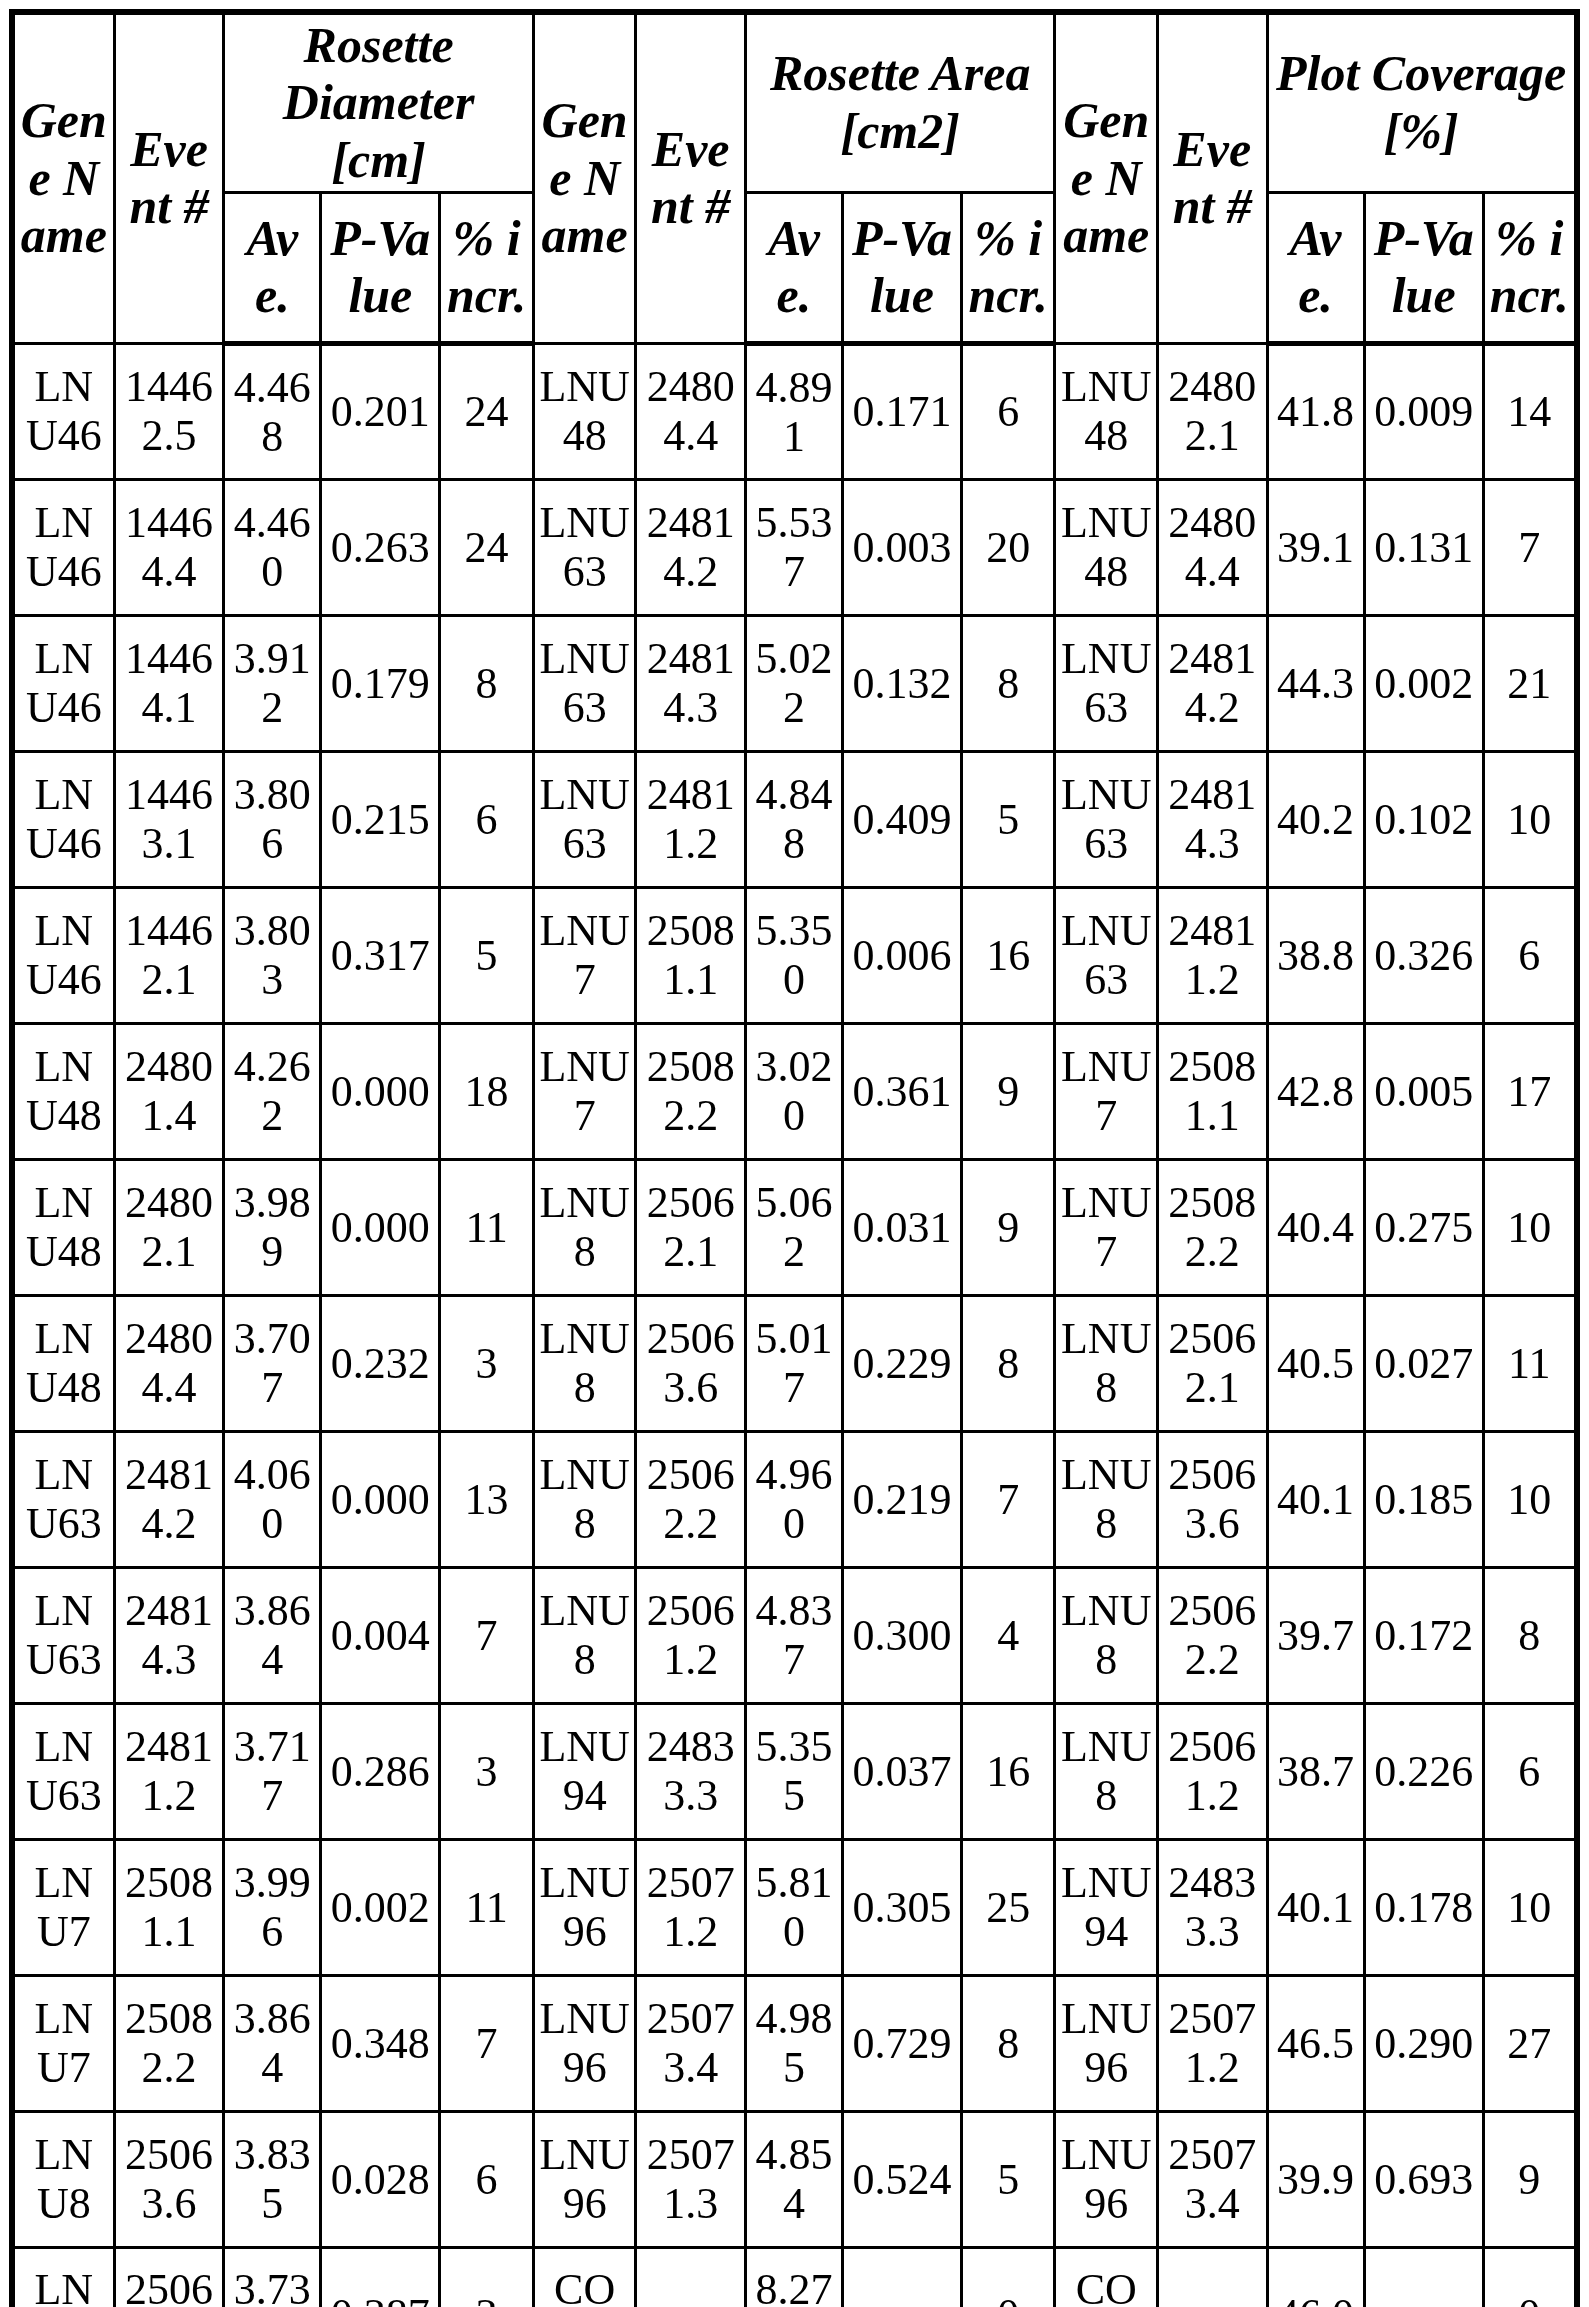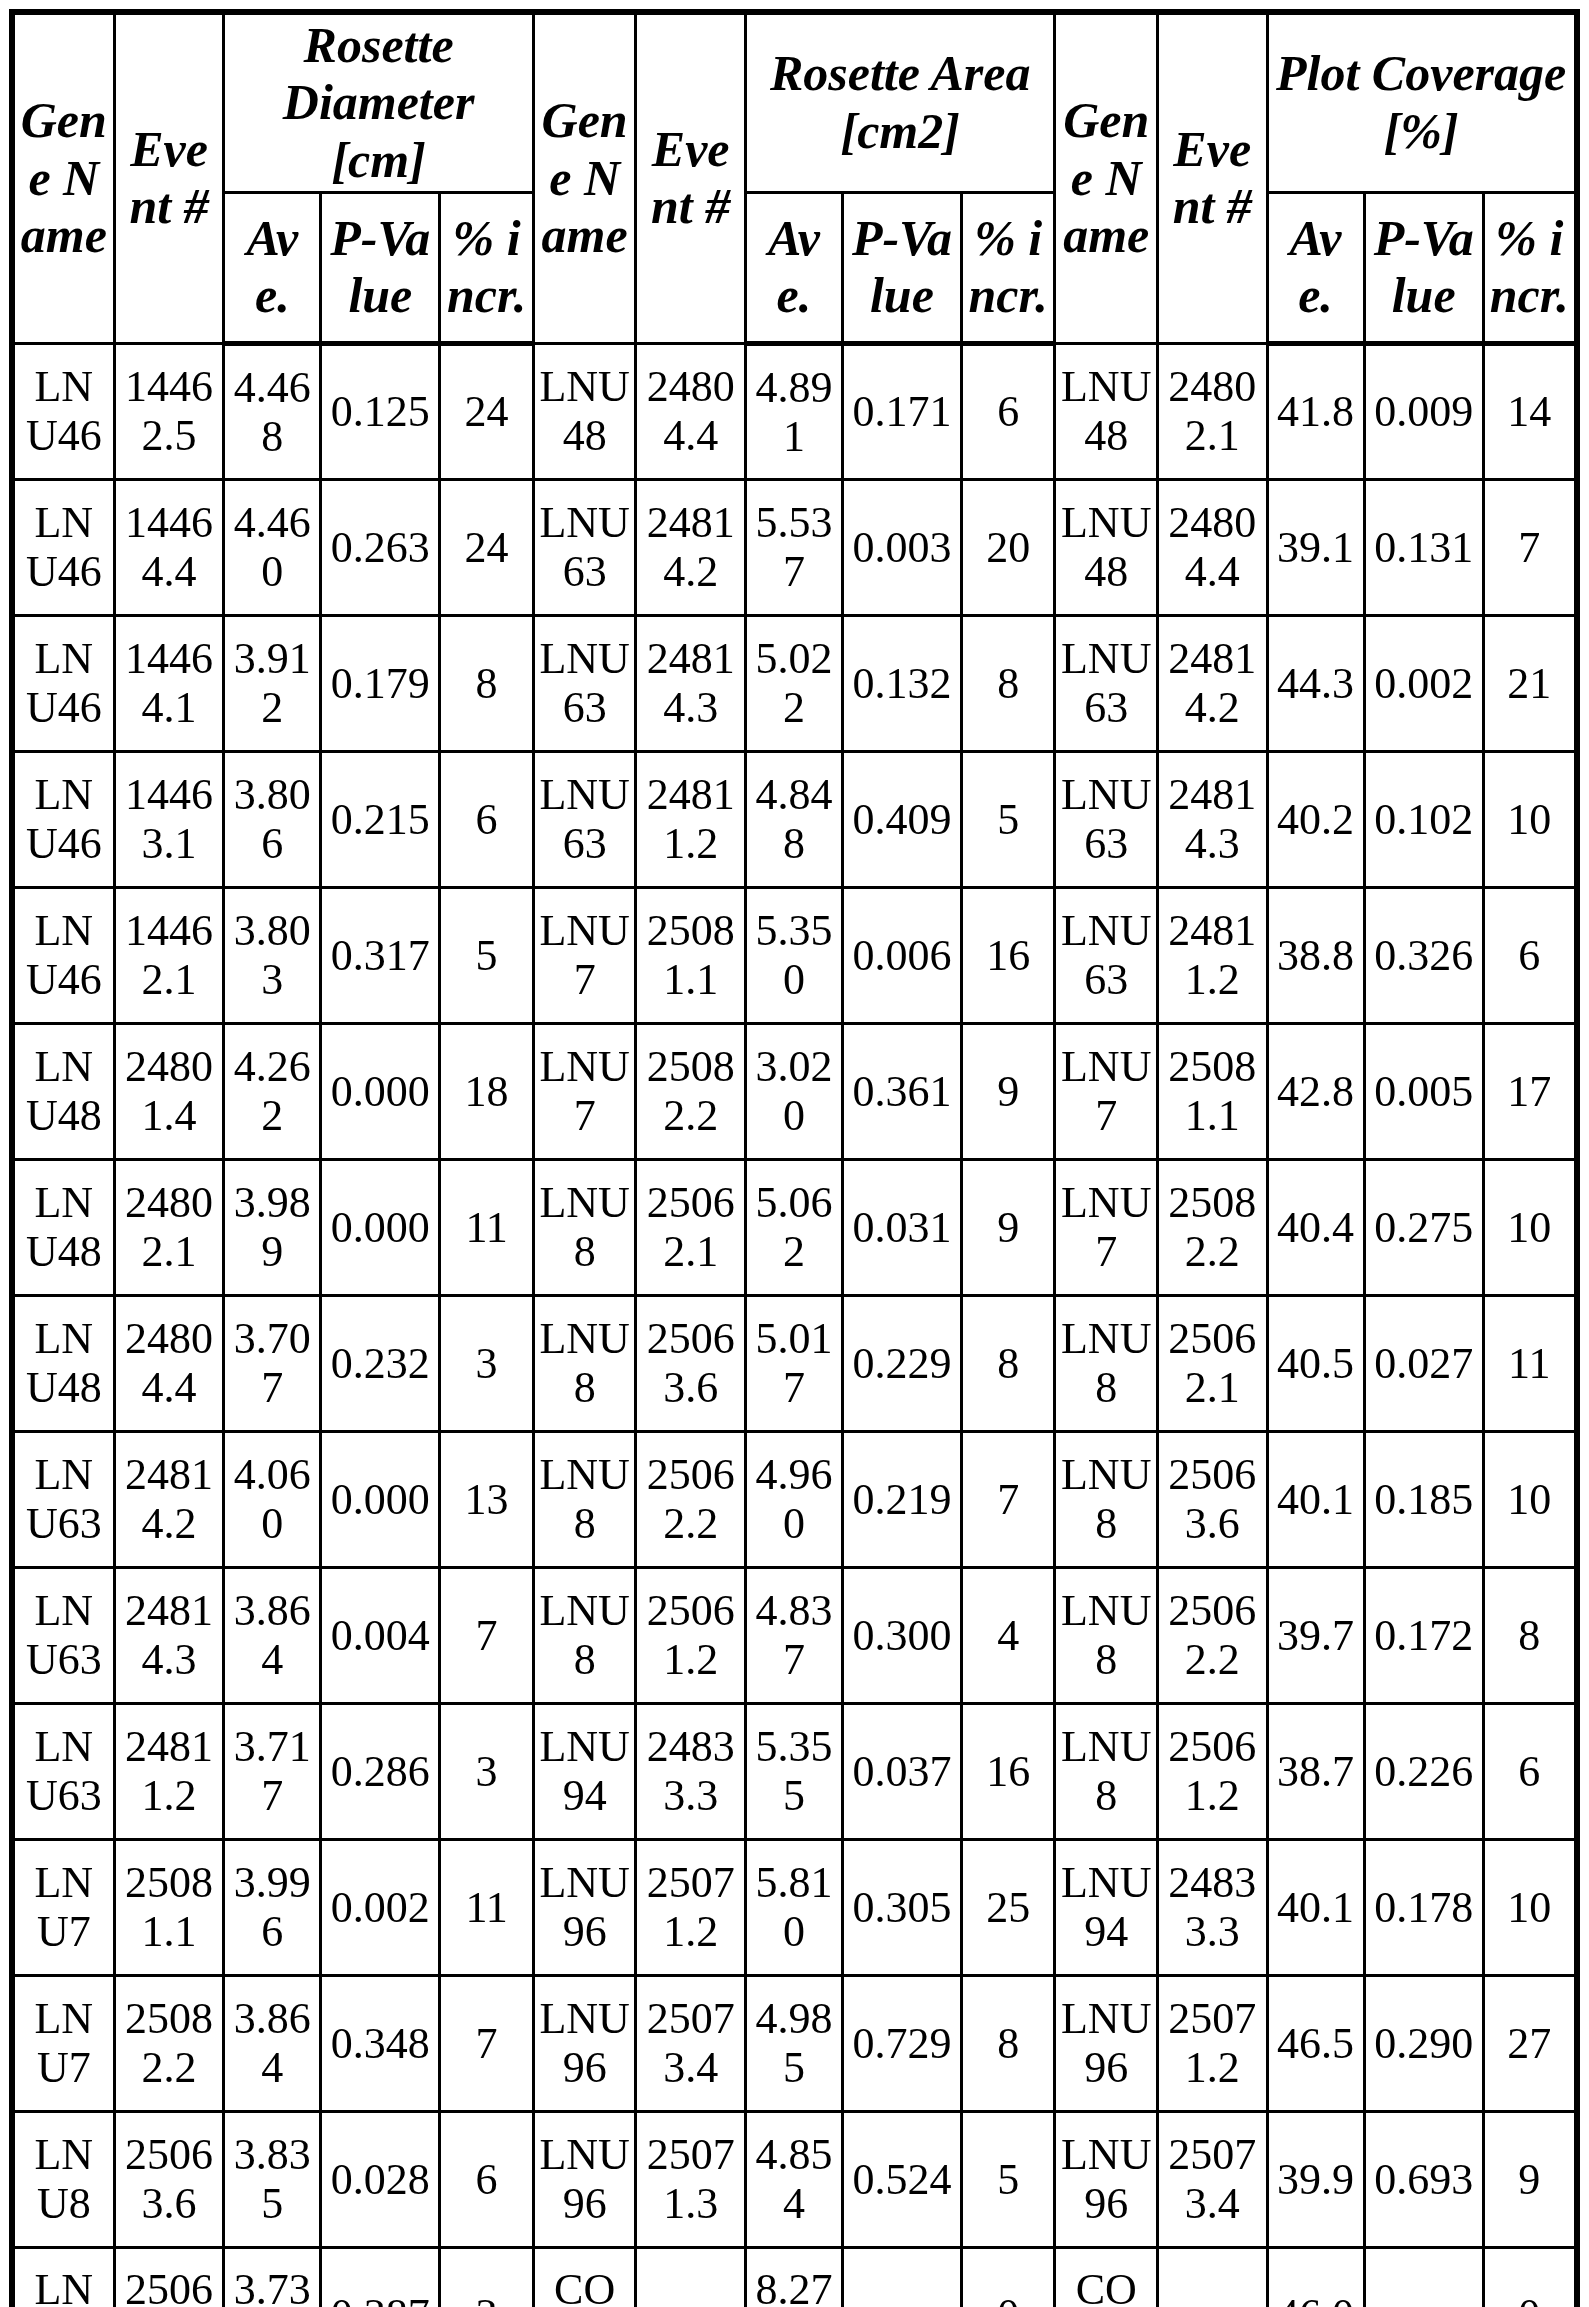--- a/index.html
+++ b/index.html
@@ -94,21 +94,21 @@
       <th>Ave.</th>
       <th>P-Value</th>
       <th>% incr.</th>
     </tr>
   </thead>
   <tbody id="table-body">
       <tr>
         <td>LNU46</td>
         <td>14462.5</td>
         <td>4.468</td>
-        <td>0.125</td>
+        <td>0.201</td>
         <td>24</td>
         <td>LNU48</td>
         <td>24804.4</td>
         <td>4.891</td>
         <td>0.171</td>
         <td>6</td>
         <td>LNU48</td>
         <td>24802.1</td>
         <td>41.8</td>
         <td>0.009</td>

